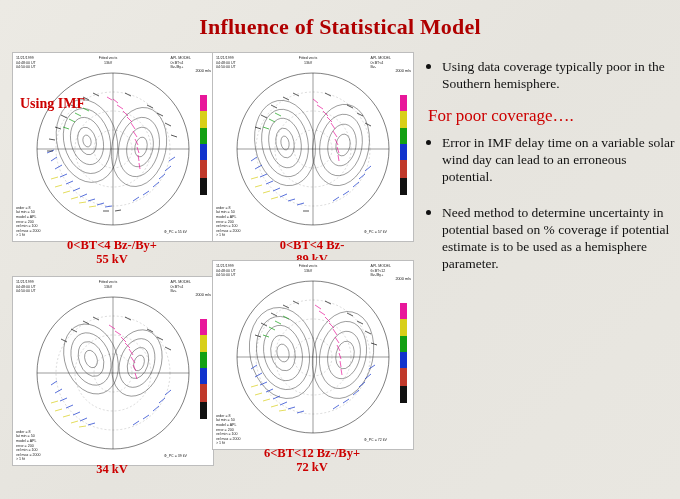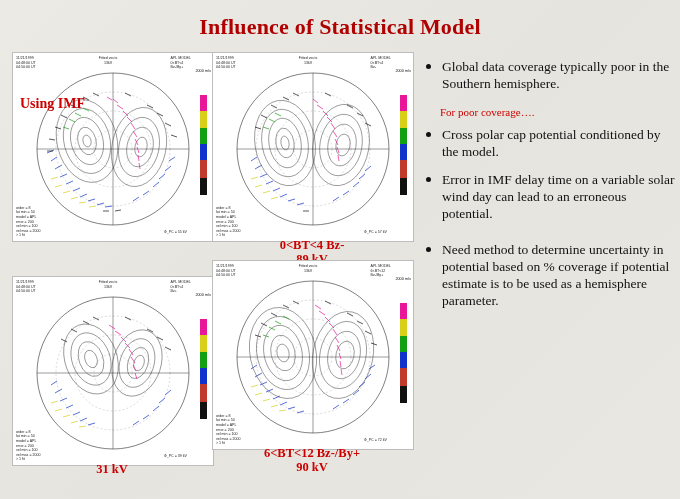--- a/index.html
+++ b/index.html
@@ -126,22 +126,22 @@
     position: absolute;
     left: 6px;
     top: 6px;
     width: 5px;
     height: 5px;
     background: #111;
     border-radius: 50%;
   }
   .subhead {
     color: #cc0000;
-    font-size: 11px;
-    margin: 14px 0 8px 20px;
+    font-size: 17px;
+    margin: 14px 0 8px 8px;
     font-weight: normal;
   }
   .spacer-lg { margin-bottom: 19px; }
 </style>
 </head>
 <body>
 
 <div class="slide">
 
   <div class="title">Influence of Statistical Model</div>
@@ -258,20 +258,24 @@
         <div class="cbar">
           <div style="height:14%;background:#ffffff;"></div>
           <div style="height:14%;background:#e8179a;"></div>
           <div style="height:14%;background:#d8cf19;"></div>
           <div style="height:14%;background:#12a012;"></div>
           <div style="height:14%;background:#1133cc;"></div>
           <div style="height:15%;background:#c0392b;"></div>
           <div style="height:15%;background:#111111;"></div>
         </div>
       </div>
+      <div class="plot-caption">
+        <div>0&lt;BT&lt;4   Bz-/By+</div>
+        <div>55 kV</div>
+      </div>
     </div>
 
     <div class="plot-cell" style="left:206px; top:8px;padding-left:24px;">
       <div class="plot-box">
         <svg width="200" height="188" viewBox="0 0 200 188">
           <g transform="translate(100,96)">
             <circle r="76" fill="none" stroke="#000" stroke-width="0.5"></circle>
             <circle r="57" fill="none" stroke="#888" stroke-width="0.3" stroke-dasharray="2 2"></circle>
             <circle r="38" fill="none" stroke="#888" stroke-width="0.3" stroke-dasharray="2 2"></circle>
             <circle r="19" fill="none" stroke="#888" stroke-width="0.3" stroke-dasharray="2 2"></circle>
@@ -460,21 +464,21 @@
           <div style="height:14%;background:#ffffff;"></div>
           <div style="height:14%;background:#e8179a;"></div>
           <div style="height:14%;background:#d8cf19;"></div>
           <div style="height:14%;background:#12a012;"></div>
           <div style="height:14%;background:#1133cc;"></div>
           <div style="height:15%;background:#c0392b;"></div>
           <div style="height:15%;background:#111111;"></div>
         </div>
       </div>
       <div class="plot-caption">
-        <div>31 kV</div>
+        <div>34 kV</div>
       </div>
     </div>
 
     <div class="plot-cell" style="left:206px; top:216px;">
       <div class="plot-box">
         <svg width="200" height="188" viewBox="0 0 200 188">
           <g transform="translate(100,96)">
             <circle r="76" fill="none" stroke="#000" stroke-width="0.5"></circle>
             <circle r="57" fill="none" stroke="#888" stroke-width="0.3" stroke-dasharray="2 2"></circle>
             <circle r="38" fill="none" stroke="#888" stroke-width="0.3" stroke-dasharray="2 2"></circle>
@@ -571,27 +575,26 @@
           <div style="height:14%;background:#e8179a;"></div>
           <div style="height:14%;background:#d8cf19;"></div>
           <div style="height:14%;background:#12a012;"></div>
           <div style="height:14%;background:#1133cc;"></div>
           <div style="height:15%;background:#c0392b;"></div>
           <div style="height:15%;background:#111111;"></div>
         </div>
       </div>
       <div class="plot-caption">
         <div>6&lt;BT&lt;12  Bz-/By+</div>
-        <div>90 kV</div>
+        <div>72 kV</div>
       </div>
     </div>
 
   </div>
 
   <div class="bullets">
-    <div class="bullet">Global data coverage typically poor in the Southern hemisphere.</div>
+    <div class="bullet">Using data coverage typically poor in the Southern hemisphere.</div>
     <div class="subhead">For poor coverage….</div>
-    <div class="bullet">Cross polar cap potential conditioned by the model.</div>
     <div class="bullet spacer-lg">Error in IMF delay time on a variable solar wind day can lead to an erroneous potential.</div>
     <div class="bullet">Need method to determine uncertainty in potential based on % coverage if potential estimate is to be used as a hemisphere parameter.</div>
   </div>
 
 </div>
 
 </body></html>

